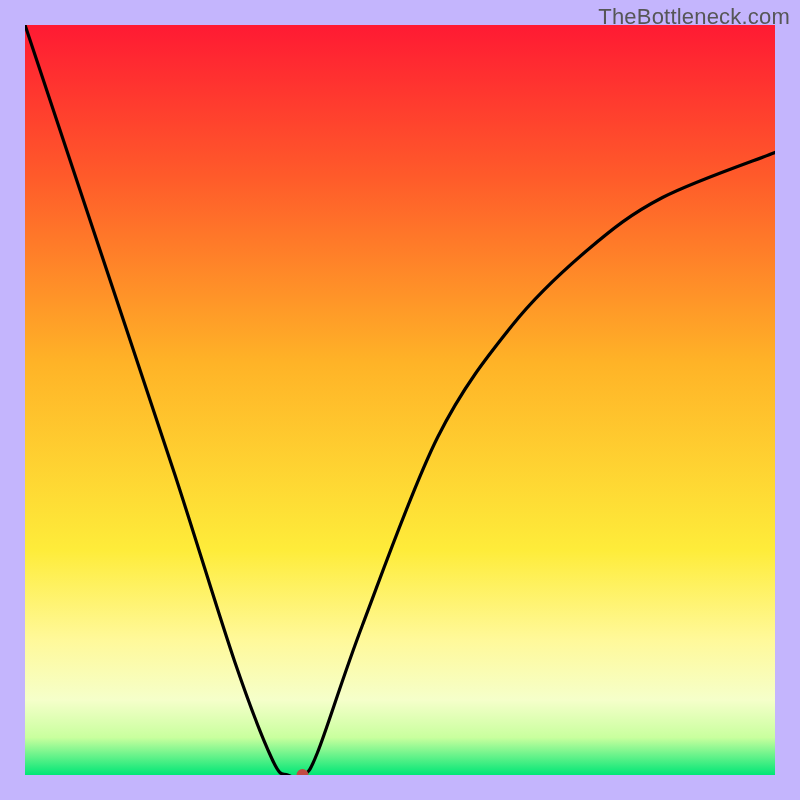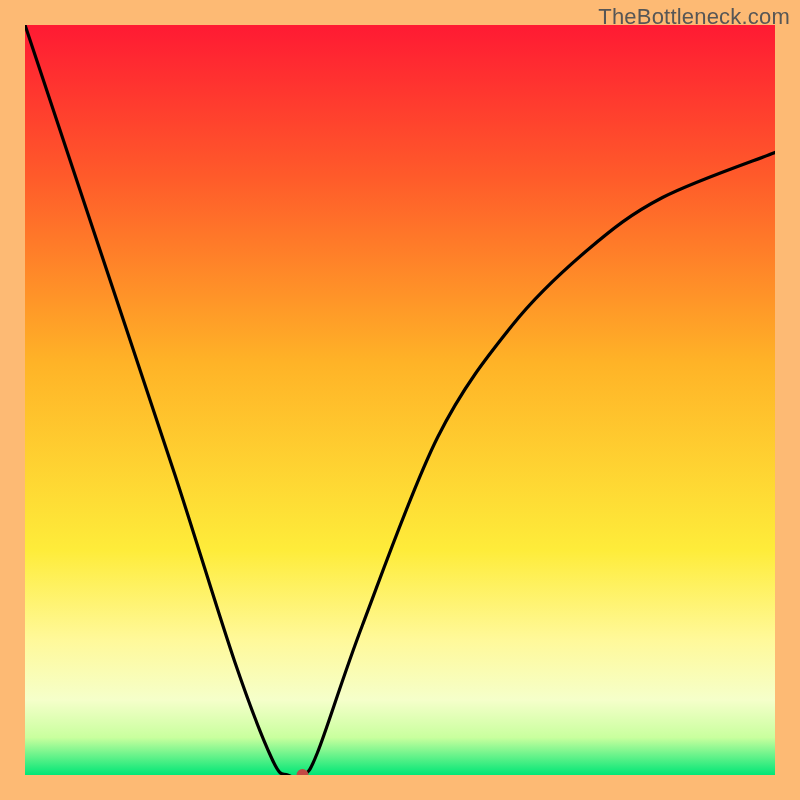--- a/index.html
+++ b/index.html
@@ -7,21 +7,21 @@
     padding: 0;
     width: 800px;
     height: 800px;
     background: #000;
     font-family: Arial, Helvetica, sans-serif;
     position: relative;
   }
   .frame {
     position: absolute;
     inset: 0;
-    background: #fdba74;
+    background: #c4b5fd;
   }
   .plot {
     position: absolute;
     left: 25px;
     top: 25px;
     width: 750px;
     height: 750px;
     overflow: hidden;
   }
   .watermark {

